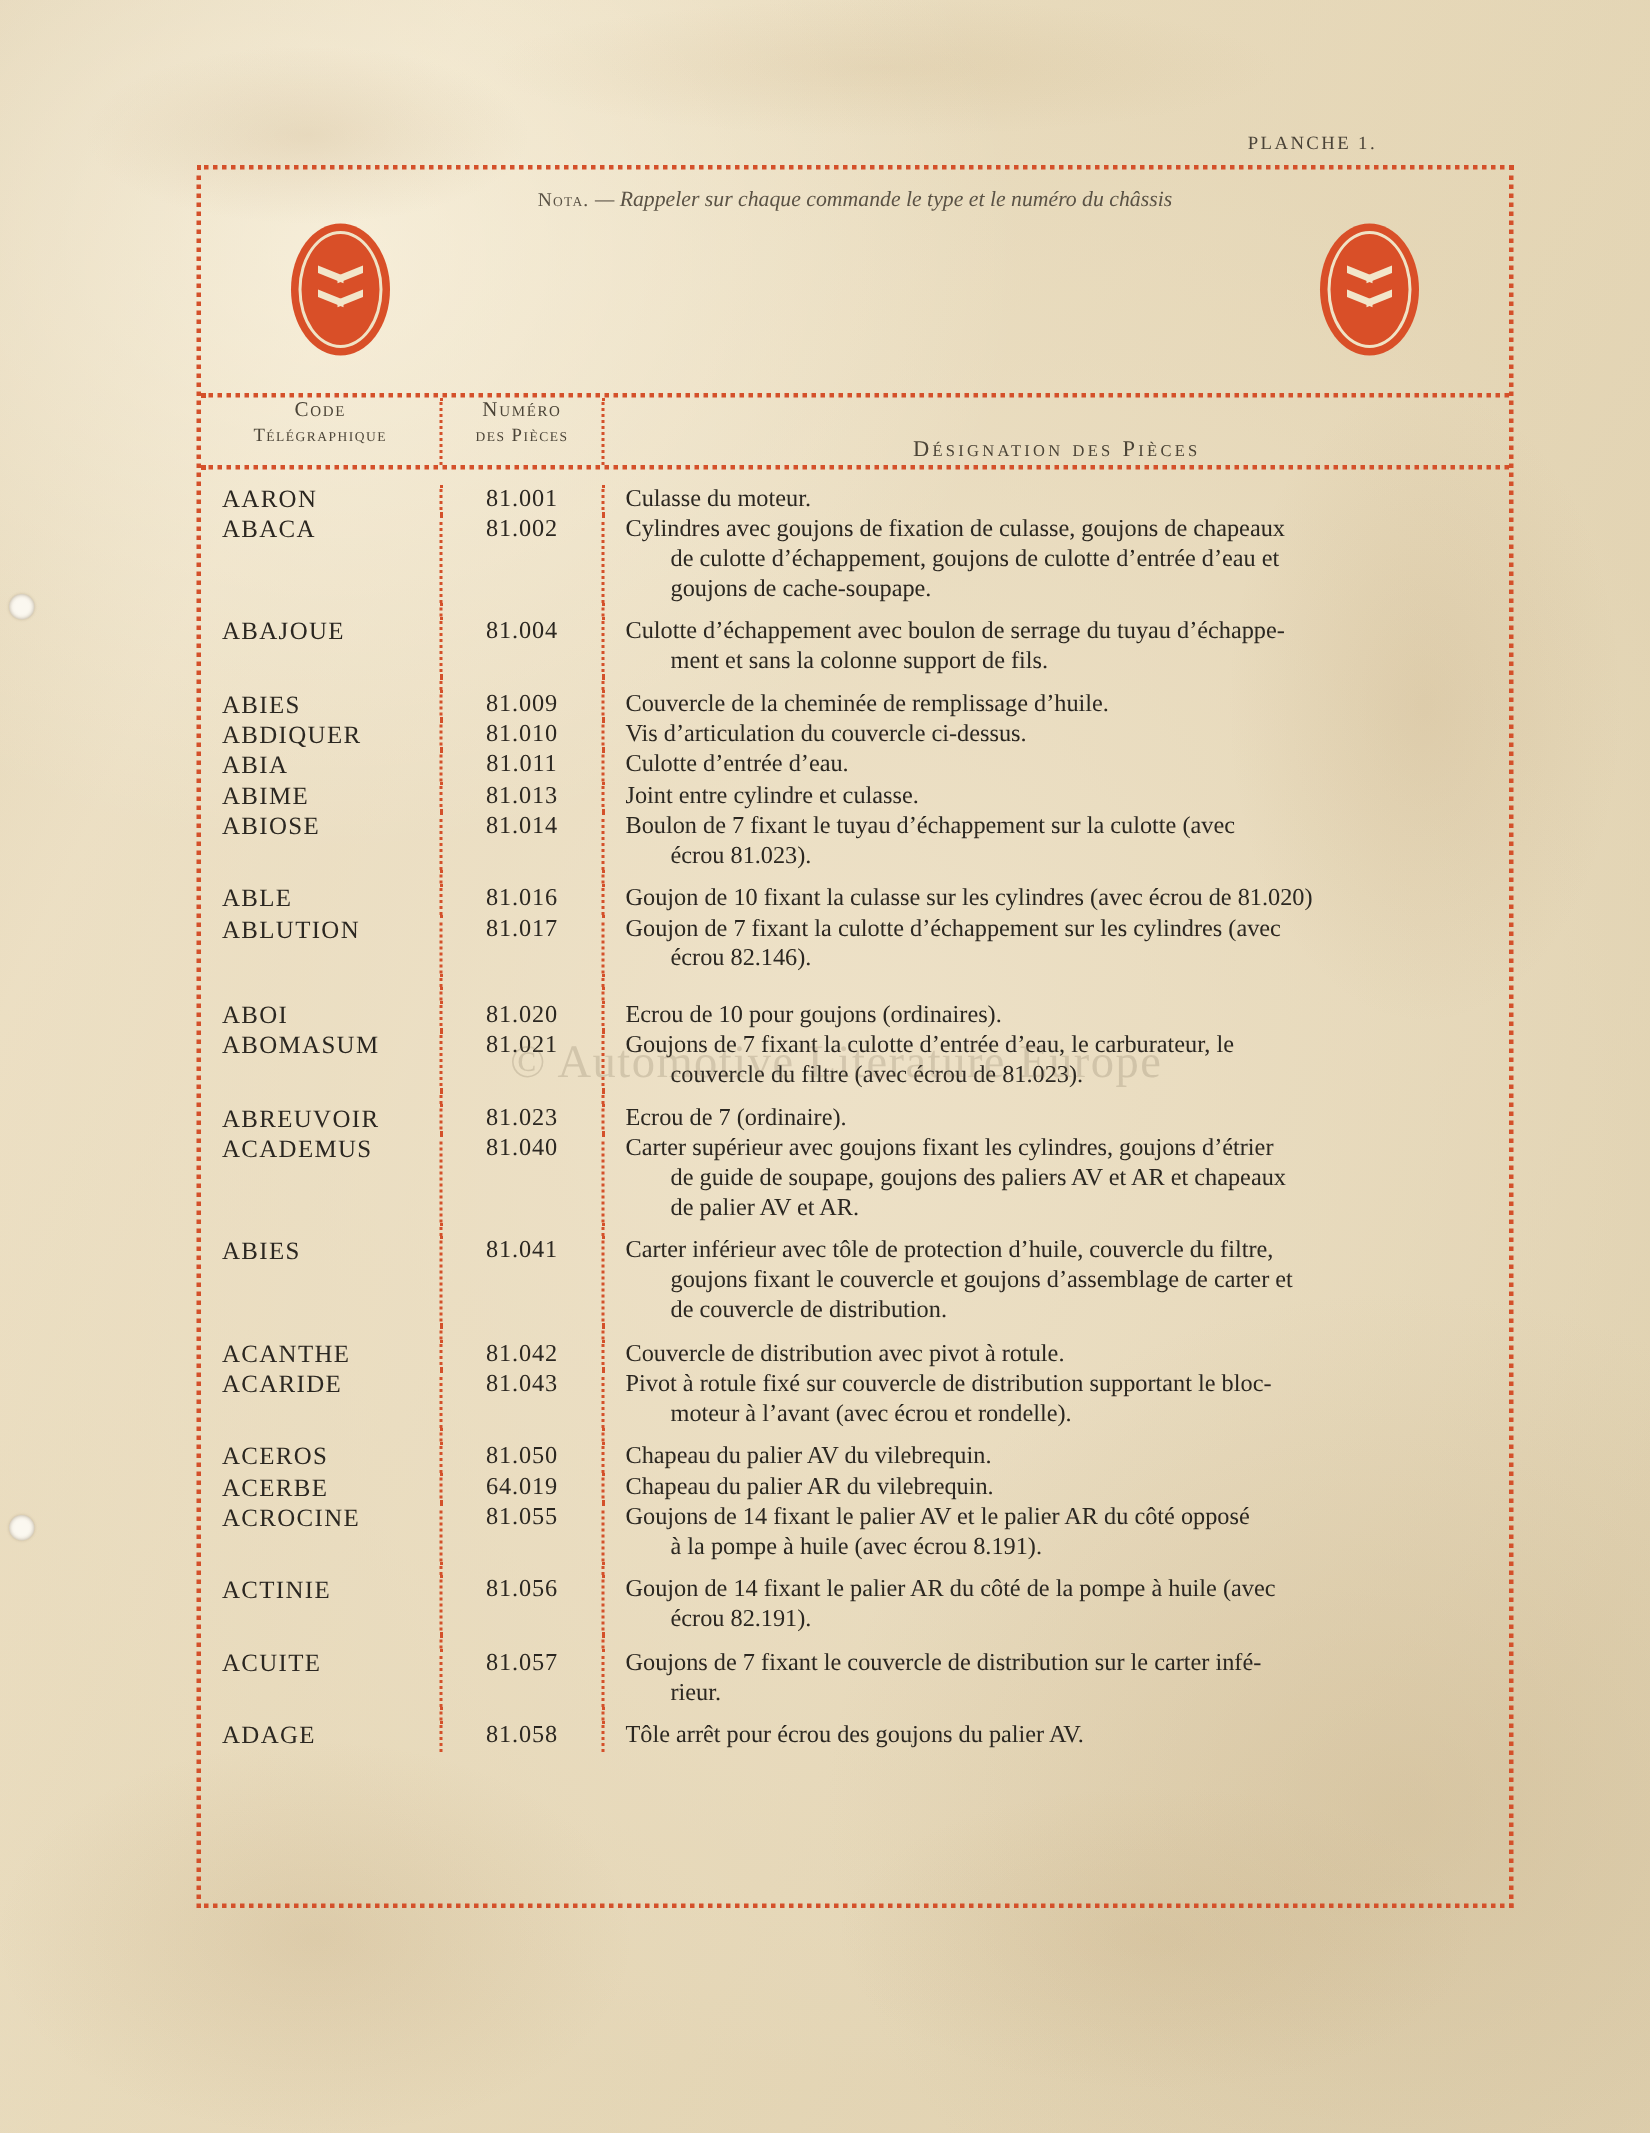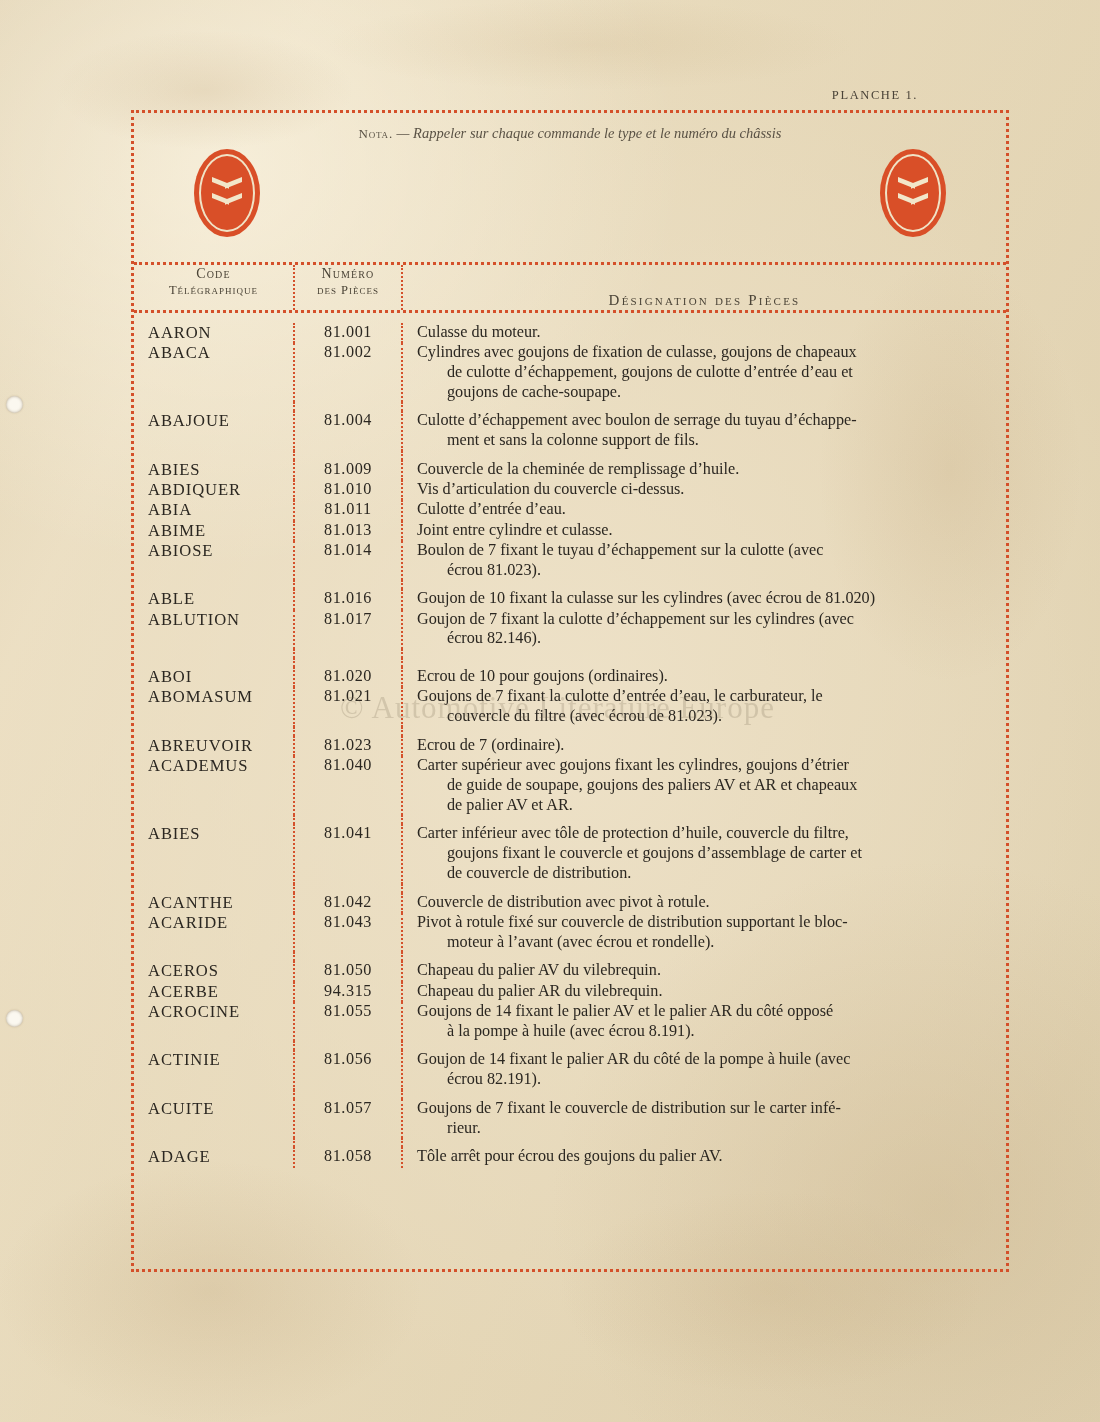--- a/index.html
+++ b/index.html
@@ -441,21 +441,21 @@
               <td class="vline"></td>
               <td class="vline"></td>
             </tr>
             <tr>
               <td class="code">ACEROS</td>
               <td class="num vline">81.050</td>
               <td class="desc vline"><span>Chapeau du palier AV du vilebrequin.</span></td>
             </tr>
             <tr>
               <td class="code">ACERBE</td>
-              <td class="num vline">94.315</td>
+              <td class="num vline">64.019</td>
               <td class="desc vline"><span>Chapeau du palier AR du vilebrequin.</span></td>
             </tr>
             <tr>
               <td class="code">ACROCINE</td>
               <td class="num vline">81.055</td>
               <td class="desc vline"><span>Goujons de 14 fixant le palier AV et le palier AR du côté  opposé</span><span class="cont">à la pompe à huile (avec écrou 8.191).</span></td>
             </tr>
             <tr class="spacer">
               <td colspan="1"></td>
               <td class="vline"></td>

